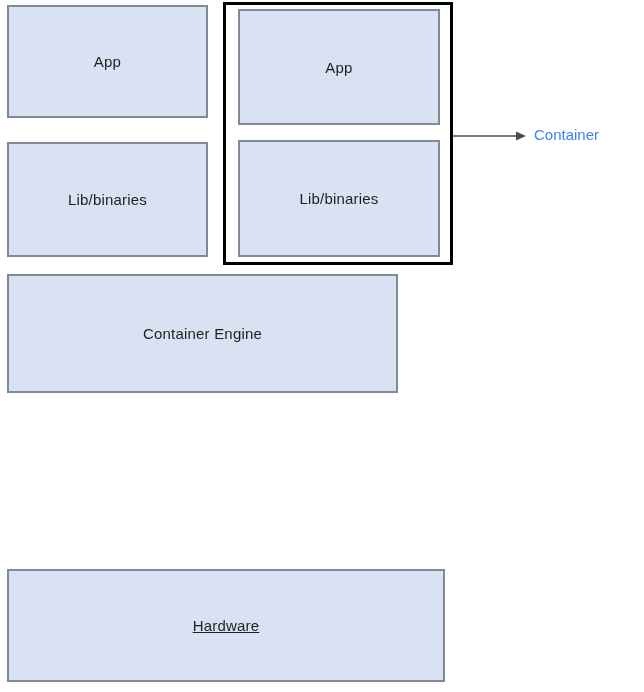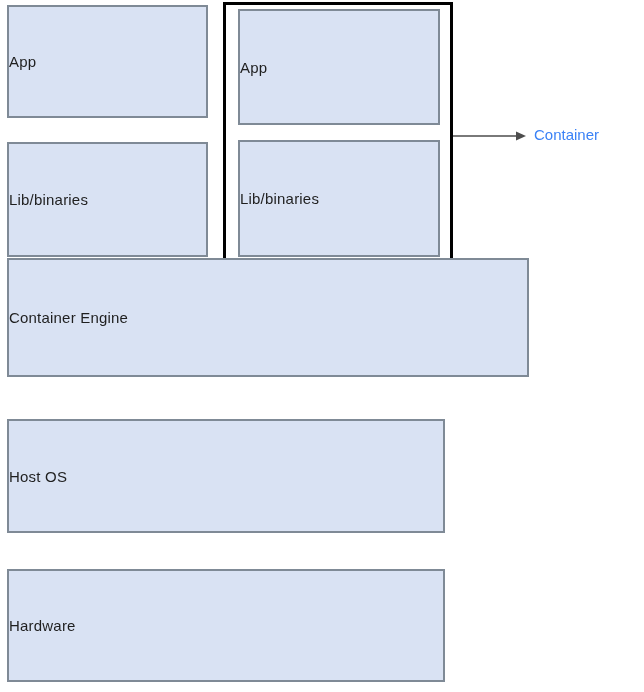--- a/index.html
+++ b/index.html
@@ -15,21 +15,21 @@
     background: #ffffff;
     overflow: hidden;
   }
   .box {
     position: absolute;
     box-sizing: border-box;
     background: #d9e2f3;
     border: 2px solid #7f8a96;
     display: flex;
     align-items: center;
-    justify-content: flex-start;
+    justify-content: center;
     font-size: 15px;
     color: #1f1f1f;
     text-align: center;
     letter-spacing: 0.2px;
   }
   
   .box-app-left  { left: 7px;  top: 5px;   width: 201px; height: 113px; }
   .box-lib-left  { left: 7px;  top: 142px; width: 201px; height: 115px; }
 
   
@@ -40,23 +40,23 @@
     top: 2px;
     width: 230px;
     height: 263px;
     border: 3px solid #000000;
     background: #ffffff;
   }
   .box-app-right { left: 12px; top: 4px;   width: 202px; height: 116px; }
   .box-lib-right { left: 12px; top: 135px; width: 202px; height: 117px; }
 
   
-  .box-engine    { left: 7px;  top: 258px; width: 522px; height: 119px; }
+  .box-engine    { left: 7px;  top: 274px; width: 391px; height: 119px; }
   .box-hostos    { left: 7px;  top: 419px; width: 438px; height: 114px; }
-  .box-hardware  { left: 7px;  top: 569px; width: 438px; height: 113px; }
+  .box-hardware  { left: 7px;  top: 569px; width: 438px; height: 113px; text-decoration: underline; }
 
   
   .arrow-svg {
     position: absolute;
     left: 453px;
     top: 123px;
     width: 75px;
     height: 26px;
   }
   .callout-label {
@@ -94,21 +94,18 @@
     <line x1="0" y1="13" x2="63" y2="13" stroke="#4d4d4d" stroke-width="1.5"></line>
     <path d="M63 8.5 L73 13 L63 17.5 Z" fill="#4d4d4d"></path>
   </svg>
 
   <div class="callout-label">Container</div>
 
   <div class="box box-engine">
     <span>Container Engine</span>
   </div>
 
-  <div class="box box-hostos">
-    <span>Host OS</span>
-  </div>
 
   <div class="box box-hardware">
     <span>Hardware</span>
   </div>
 
 </div>
 
 </body></html>

